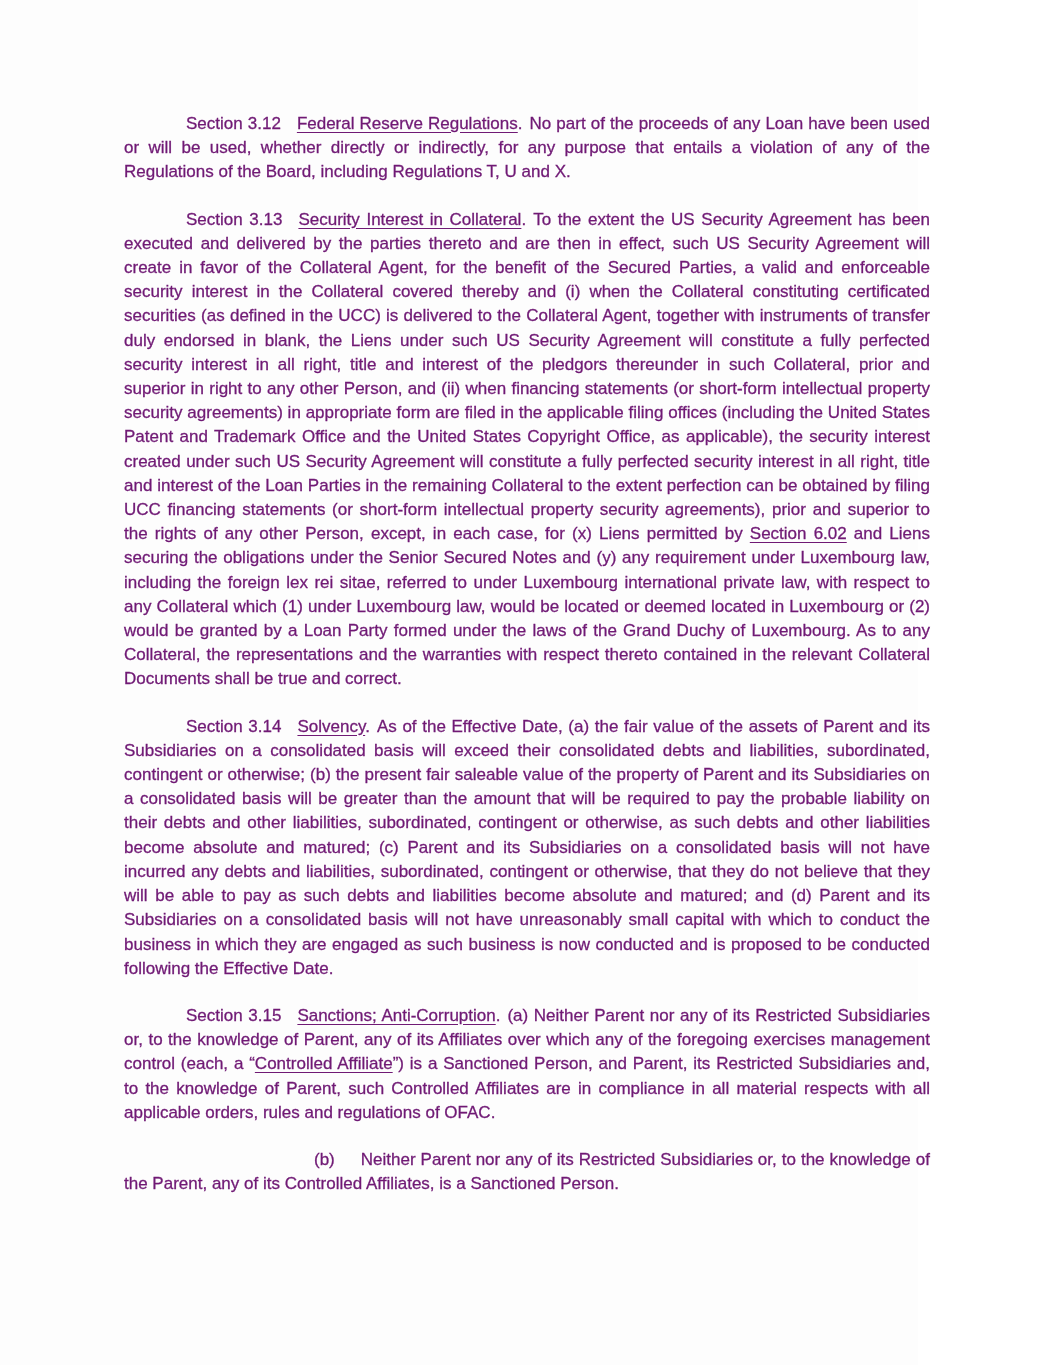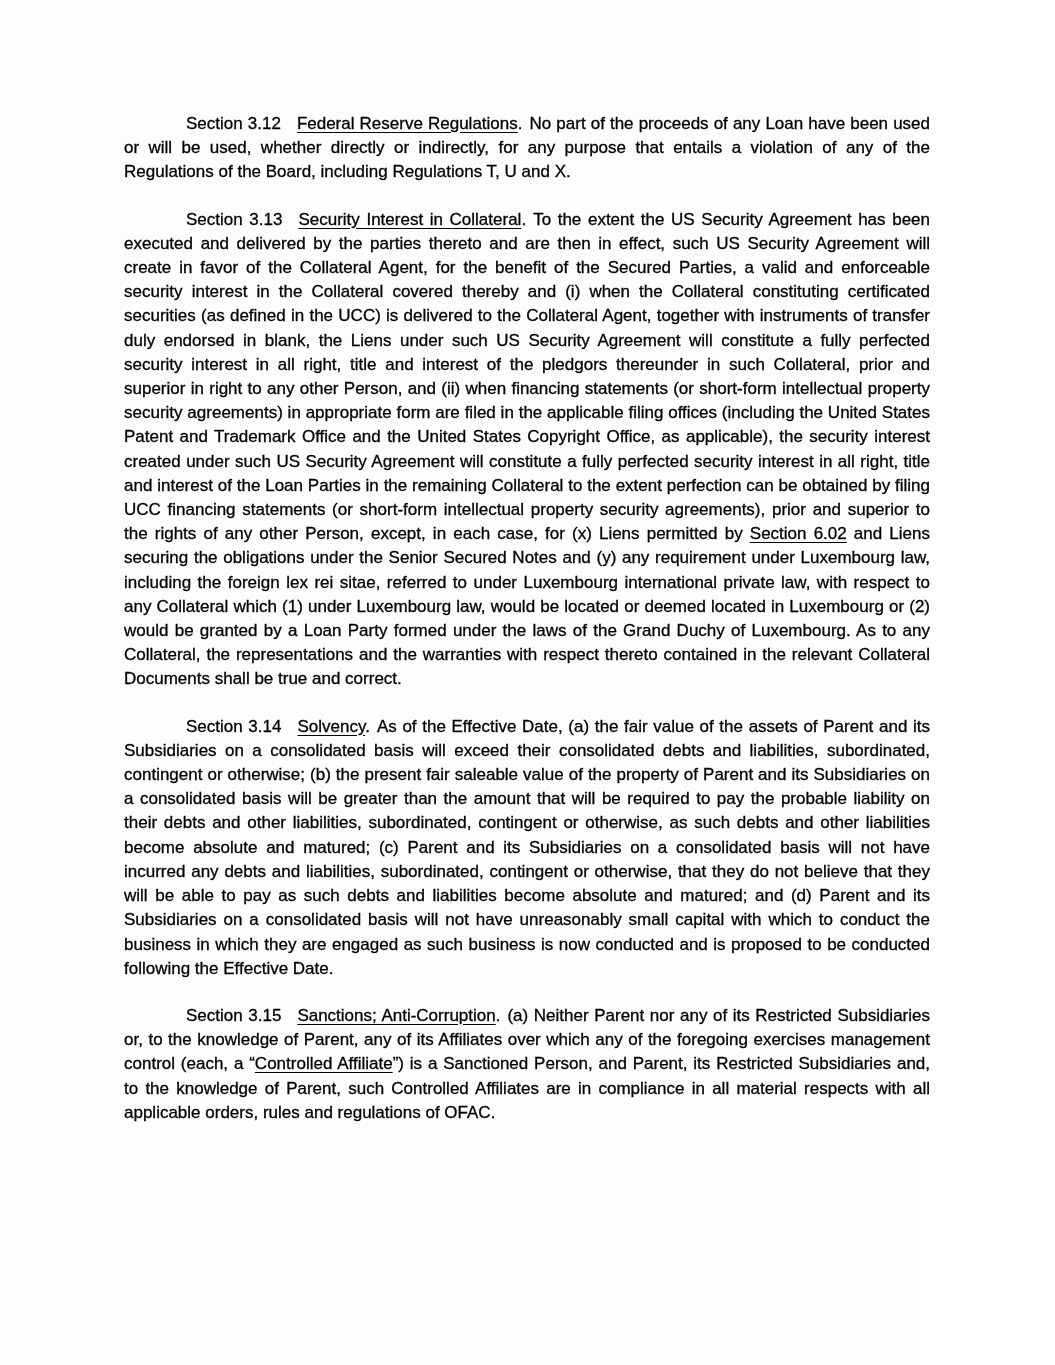--- a/index.html
+++ b/index.html
@@ -11,21 +11,21 @@
     width: 1055px;
     height: 1365px;
     overflow: hidden;
     font-family: "Liberation Sans", sans-serif;
   }
   .page {
     position: relative;
     width: 918px;
     height: 1365px;
     background: #fdfdfd;
-    color: #000000;
+    color: #701a75;
     -webkit-text-stroke: 0.3px currentColor;
   }
   .content {
     position: absolute;
     top: 112px;
     left: 124px;
     width: 806px;
   }
   p.para {
     margin: 0 0 23px 0;
@@ -70,16 +70,17 @@
   <div class="content">
 
     <p class="para"><span>Section 3.12</span><span class="gap-num"></span><span class="u">Federal Reserve Regulations</span><span>.</span><span class="gap-sent"></span><span>No part of the proceeds of any Loan have been used or will be used, whether directly or indirectly, for any purpose that entails a violation of any of the Regulations of the Board, including Regulations T, U and X.</span></p>
 
     <p class="para"><span>Section 3.13</span><span class="gap-num"></span><span class="u">Security Interest in Collateral</span><span>.</span><span class="gap-sent"></span><span>To the extent the US Security Agreement has been executed and delivered by the parties thereto and are then in effect, such US Security Agreement will create in favor of the Collateral Agent, for the benefit of the Secured Parties, a valid and enforceable security interest in the Collateral covered thereby and (i) when the Collateral constituting certificated securities (as defined in the UCC) is delivered to the Collateral Agent, together with instruments of transfer duly endorsed in blank, the Liens under such US Security Agreement will constitute a fully perfected security interest in all right, title and interest of the pledgors thereunder in such Collateral, prior and superior in right to any other Person, and (ii) when financing statements (or short-form intellectual property security agreements) in appropriate form are filed in the applicable filing offices (including the United States Patent and Trademark Office and the United States Copyright Office, as applicable), the security interest created under such US Security Agreement will constitute a fully perfected security interest in all right, title and interest of the Loan Parties in the remaining Collateral to the extent perfection can be obtained by filing UCC financing statements (or short-form intellectual property security agreements), prior and superior to the rights of any other Person, except, in each case, for (x) Liens permitted by </span><span class="u">Section 6.02</span><span> and Liens securing the obligations under the Senior Secured Notes and (y) any requirement under Luxembourg law, including the foreign lex rei sitae, referred to under Luxembourg international private law, with respect to any Collateral which (1) under Luxembourg law, would be located or deemed located in Luxembourg or (2) would be granted by a Loan Party formed under the laws of the Grand Duchy of Luxembourg. As to any Collateral, the representations and the warranties with respect thereto contained in the relevant Collateral Documents shall be true and correct.</span></p>
 
     <p class="para"><span>Section 3.14</span><span class="gap-num"></span><span class="u">Solvency</span><span>.</span><span class="gap-sent"></span><span>As of the Effective Date, (a) the fair value of the assets of Parent and its Subsidiaries on a consolidated basis will exceed their consolidated debts and liabilities, subordinated, contingent or otherwise; (b) the present fair saleable value of the property of Parent and its Subsidiaries on a consolidated basis will be greater than the amount that will be required to pay the probable liability on their debts and other liabilities, subordinated, contingent or otherwise, as such debts and other liabilities become absolute and matured; (c) Parent and its Subsidiaries on a consolidated basis will not have incurred any debts and liabilities, subordinated, contingent or otherwise, that they do not believe that they will be able to pay as such debts and liabilities become absolute and matured; and (d) Parent and its Subsidiaries on a consolidated basis will not have unreasonably small capital with which to conduct the business in which they are engaged as such business is now conducted and is proposed to be conducted following the Effective Date.</span></p>
 
     <p class="para"><span>Section 3.15</span><span class="gap-num"></span><span class="u">Sanctions; Anti-Corruption</span><span>.</span><span class="gap-sent"></span><span>(a) Neither Parent nor any of its Restricted Subsidiaries or, to the knowledge of Parent, any of its Affiliates over which any of the foregoing exercises management control (each, a “</span><span class="u">Controlled Affiliate</span><span>”) is a Sanctioned Person, and Parent, its Restricted Subsidiaries and, to the knowledge of Parent, such Controlled Affiliates are in compliance in all material respects with all applicable orders, rules and regulations of OFAC.</span></p>
 
+    <p class="para sub-b"><span>(b)</span><span class="gap-tab"></span><span>Neither Parent nor any of its Restricted Subsidiaries or, to the knowledge of the Parent, any of its Controlled Affiliates, is a Sanctioned Person.</span></p>
 
   </div>
 
 </div>
 
 </body></html>

